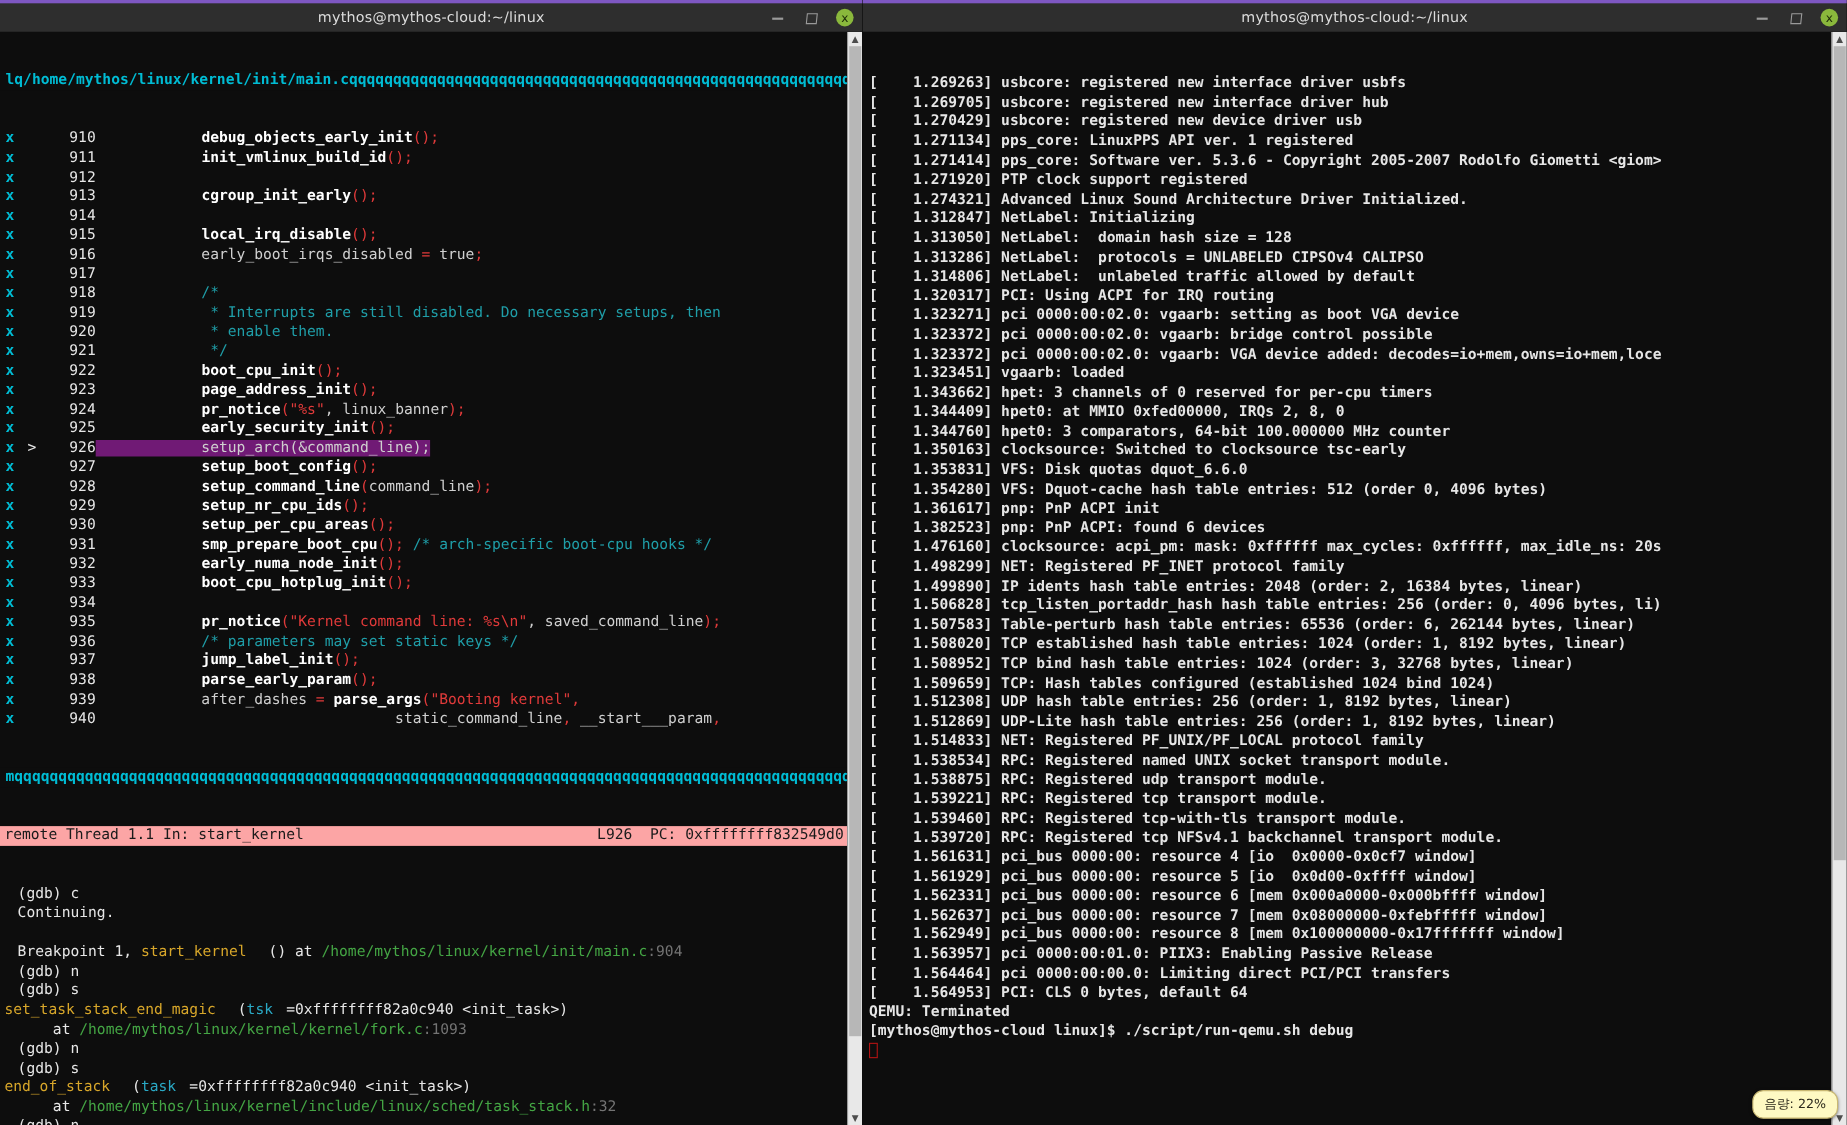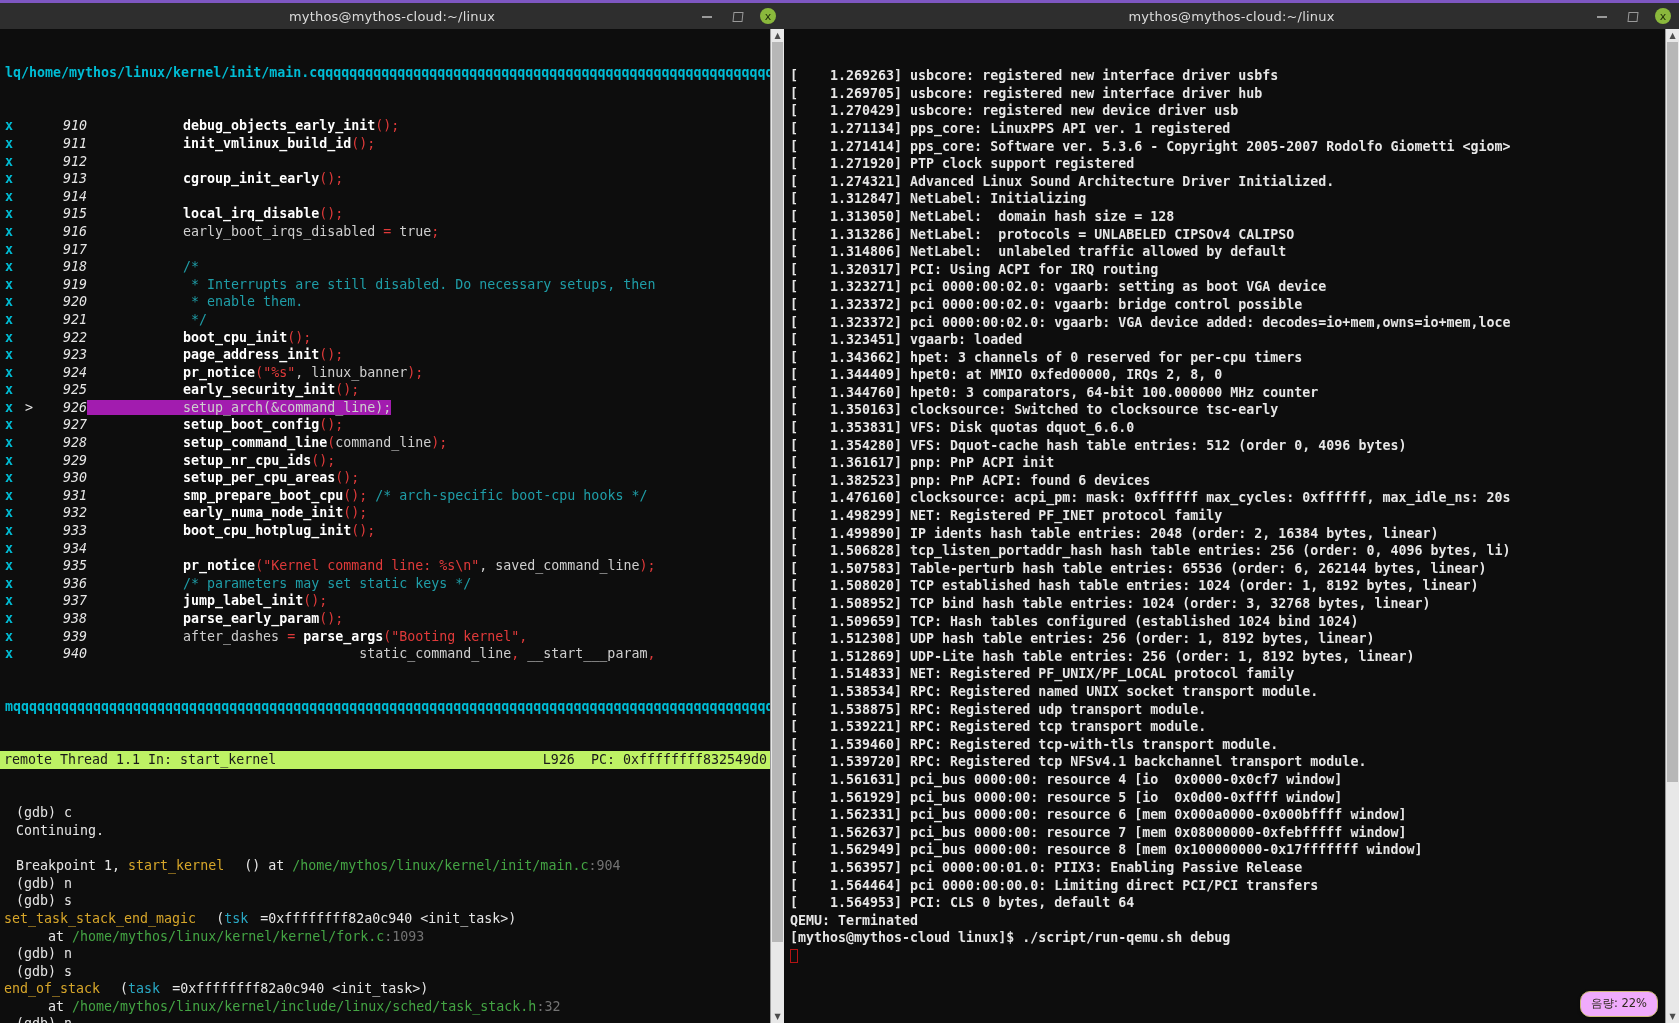--- a/index.html
+++ b/index.html
@@ -83,39 +83,39 @@
     padding-left: 5px;
     font-weight: bold;
   }
   .src-area { position: relative; }
   .src-row { height: 17.6px; display: flex; align-items: center; }
   .src-gutter {
     color: #00bcd4; width: 12px; display: inline-block; padding-left: 5px;
     font-weight: bold; flex: none;
   }
   .src-marker { width: 24px; display: inline-block; color: #e6e6e6; flex: none; text-align: center; }
-  .src-num { width: 46px; display: inline-block; color: #e6e6e6; text-align: right; flex: none; font-style: italic; }
+  .src-num { width: 46px; display: inline-block; color: #e6e6e6; text-align: right; flex: none; }
   .src-code { flex: 1; }
   .src-row.current .src-code-inner {
-    background: #a21caf; color: #101010; margin-top: 40px;
+    background: #701a75; color: #101010; margin-top: 40px;
   }
 
   .kw { color: #ffffff; font-weight: bold; }
   .punc { color: #e03a3a; }
   .str { color: #e03a3a; }
   .cmt { color: #1f9ea8; }
   .plain { color: #cfcfcf; }
   .ident { color: #cfcfcf; }
 
   .tui-botline {
     color: #00bcd4; height: 18px; line-height: 18px; overflow: hidden;
     padding-left: 5px; font-weight: bold; background: #0d0d0d;
   }
   .statusline {
-    background: #bef264; color: #1a1a1a; height: 18px; line-height: 18px;
+    background: #fca5a5; color: #1a1a1a; height: 18px; line-height: 18px;
     display: flex; width: 771px; padding: 0 4px; box-sizing: border-box;
   }
   .statusline .sl-left { flex: 1; }
   .statusline .sl-right { }
 
   .gdb-console { padding: 0 0 0 4px; }
   .gdb-line { height: 17.6px; }
   .c-fn { color: #d7a62a; }
   .c-path { color: #44a544; }
   .c-num { color: #737373; }
@@ -125,22 +125,22 @@
   
   .klog { padding: 3px 0 0 6px; }
   .klog-line { height: 17.6px; color: #e6e6e6; font-weight: bold; }
   .cursor-outline {
     display: inline-block; width: 8px; height: 14px;
     border: 1.5px solid #b31313; box-sizing: border-box; vertical-align: -3px;
   }
 
   
   .volume-toast {
-    position: absolute; right: 21px; bottom: 6px;
-    background: #f0abfc; border: 1px solid #c9b873; border-radius: 10px;
+    position: absolute; right: 8px; bottom: 6px;
+    background: #fef9c3; border: 1px solid #c9b873; border-radius: 10px;
     color: #2d2a1c; font-size: 11.5px;
     font-family: "DejaVu Sans", sans-serif;
     padding: 3px 10px;
     box-shadow: 0 1px 3px rgba(0,0,0,.5);
   }
 </style>
 </head>
 <body>
 
 <div class="desktop">

